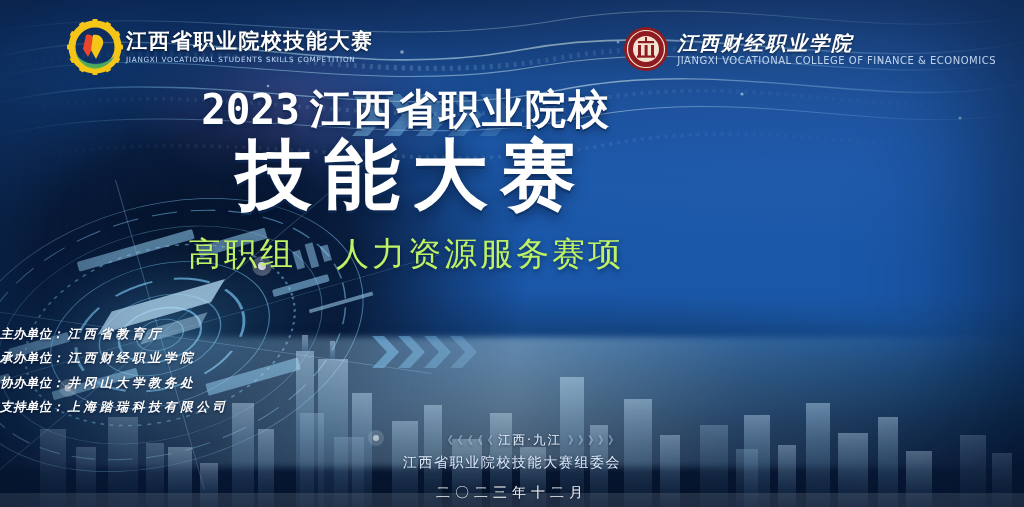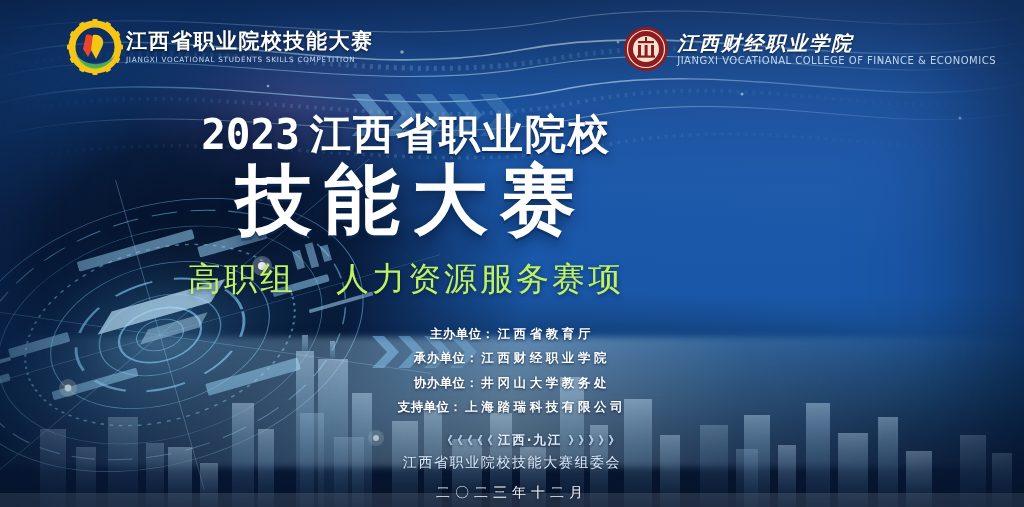--- a/index.html
+++ b/index.html
@@ -67,21 +67,21 @@
     font-family:"DejaVu Serif","Liberation Serif",serif;
     font-size:20px;font-weight:bold;color:#ffffff;letter-spacing:2px;
     font-style:italic;white-space:nowrap;line-height:1.15;
     text-shadow:0 1px 3px rgba(0,0,0,.55);
   }
   .logo-right .ren{
     font-size:10px;color:#cfe2f7;letter-spacing:.5px;white-space:nowrap;margin-top:0;opacity:.9;
   }
 
   
-  .title-wrap{position:absolute;left:0;top:88px;width:812px;text-align:center;margin-top:25px;}
+  .title-wrap{position:absolute;left:0;top:88px;width:812px;text-align:center;}
 
   .t-line1{
     font-size:41px;font-weight:bold;color:#ffffff;letter-spacing:2px;
     line-height:1.06;white-space:nowrap;
     text-shadow:0 2px 0 rgba(10,40,85,.65), 0 3px 8px rgba(4,18,45,.55);
   }
   .t-line1 .yr{
     font-family:"DejaVu Sans Mono","Liberation Mono",monospace;
     font-weight:bold;letter-spacing:0px;margin-right:10px;
     transform:scaleY(1.06);display:inline-block;
@@ -95,34 +95,34 @@
   .t-sub{
     margin-top:22px;
     font-size:33px;font-weight:normal;color:#bef264;letter-spacing:3px;
     line-height:1.1;white-space:nowrap;
     text-shadow:0 2px 5px rgba(5,20,48,.6);
   }
   .t-sub .gap{display:inline-block;width:40px;}
 
   
   .orgs{
-    position:absolute;left:0;top:322px;width:1024px;text-align:center;
+    position:absolute;left:0;top:322px;width:1024px;font-style:italic;
   }
   .org-row{
     font-size:12.5px;font-weight:bold;color:#ffffff;letter-spacing:.6px;
     line-height:1.95;white-space:nowrap;
     text-shadow:0 1px 3px rgba(4,16,40,.7);
   }
   .org-row .k{letter-spacing:.4px;}
   .org-row .v{letter-spacing:3.6px;margin-left:3px;}
 
   
   .footer{position:absolute;left:0;top:432px;width:1024px;text-align:center;}
   .f-place{
-    font-size:12.5px;font-weight:bold;color:#e8f2ff;letter-spacing:2px;
+    font-size:12.5px;font-weight:normal;color:#e8f2ff;letter-spacing:2px;
     white-space:nowrap;text-shadow:0 1px 3px rgba(4,16,40,.7);padding-left:36px;
   }
   .f-place .car{color:#bcd8f5;font-size:11px;letter-spacing:-1px;margin:0 6px;}
   .f-committee{
     margin-top:5px;font-size:14px;color:#dbe9fb;letter-spacing:1.6px;
     white-space:nowrap;text-shadow:0 1px 3px rgba(4,16,40,.7);
   }
   .f-date{
     margin-top:12px;font-size:14px;color:#ffffff;letter-spacing:5px;
     white-space:nowrap;text-shadow:0 1px 4px rgba(4,16,40,.75);opacity:.95;

